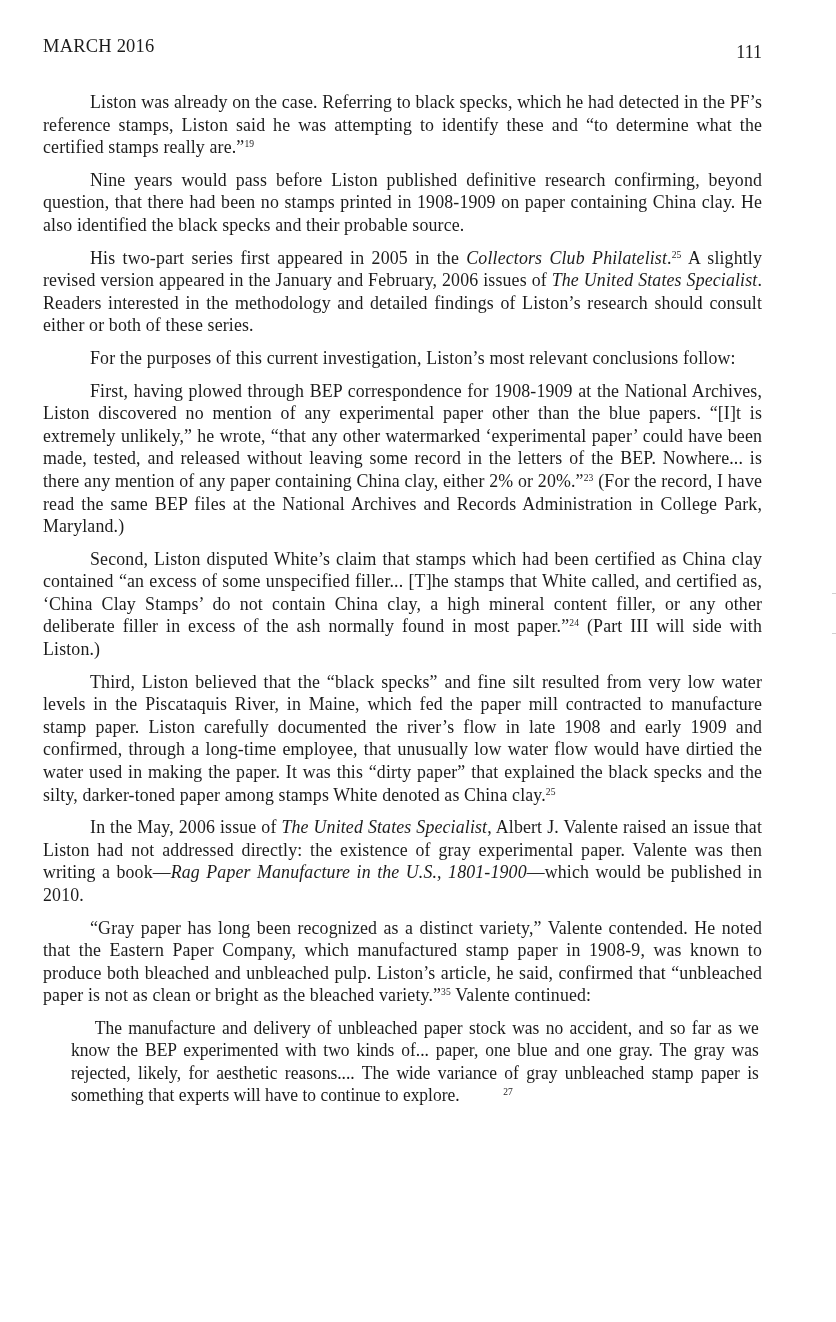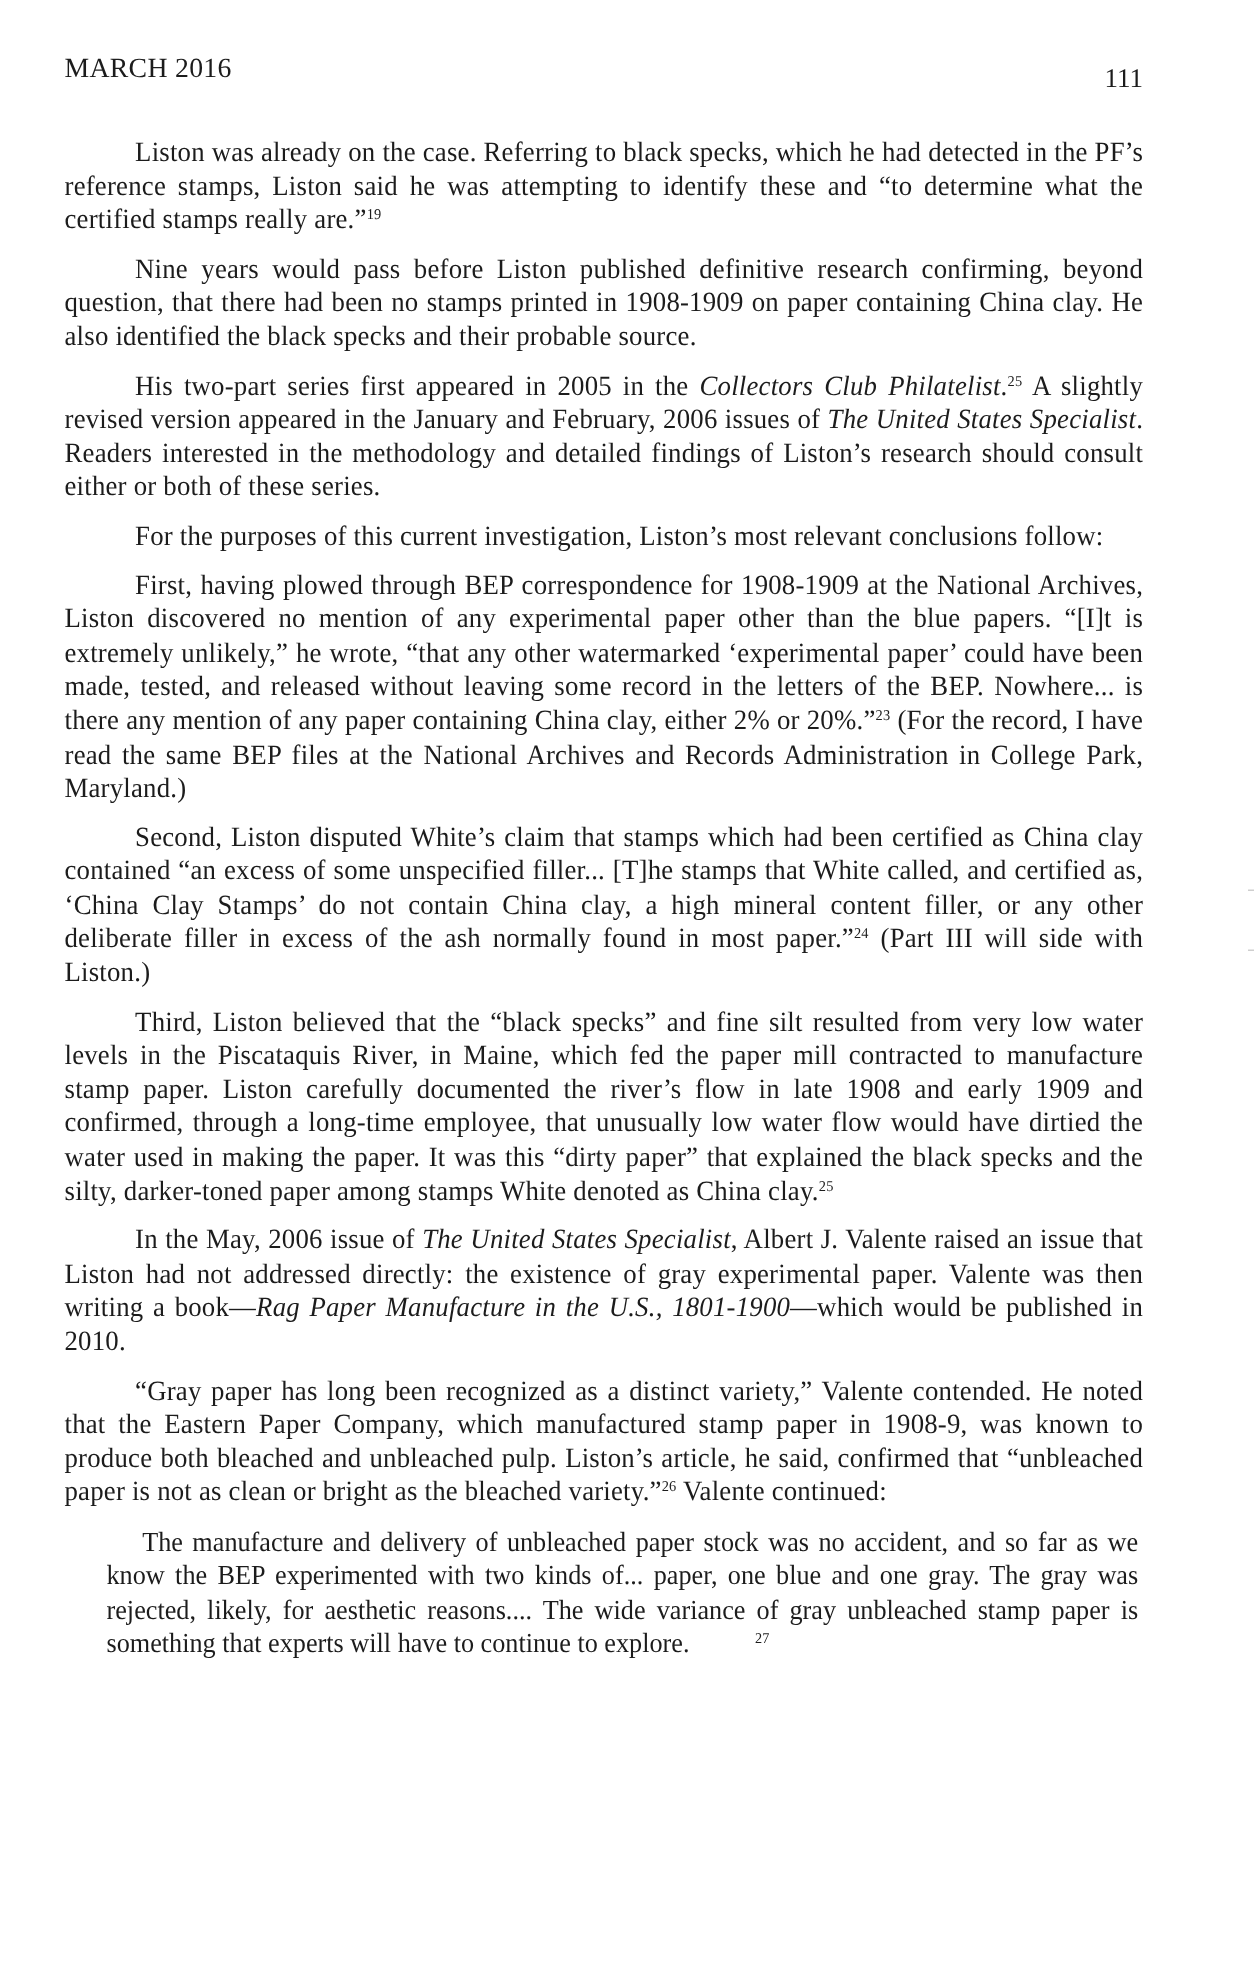--- a/index.html
+++ b/index.html
@@ -94,18 +94,18 @@
 
 <div class="body-text">
   <p class="para">Liston was already on the case.  Referring to black specks, which he had detected in the PF’s reference stamps, Liston said he was attempting to identify these and “to determine what the certified stamps really are.”<sup>19</sup></p>
   <p class="para">Nine years would pass before Liston published definitive research confirming, beyond question, that there had been no stamps printed in 1908-1909 on paper containing China clay.  He also identified the black specks and their probable source.</p>
   <p class="para">His two-part series first appeared in 2005 in the <i>Collectors Club Philatelist</i>.<sup>25</sup>  A slightly revised version appeared in the January and February, 2006 issues of <i>The United States Specialist</i>.  Readers interested in the methodology and detailed findings of Liston’s research should consult either or both of these series.</p>
   <p class="para">For the purposes of this current investigation, Liston’s most relevant conclusions follow:</p>
   <p class="para">First, having plowed through BEP correspondence for 1908-1909 at the National Archives, Liston discovered no mention of any experimental paper other than the blue papers.  “[I]t is extremely unlikely,” he wrote, “that any other watermarked ‘experimental paper’ could have been made, tested, and released without leaving some record in the letters of the BEP.  Nowhere... is there any mention of any paper containing China clay, either 2% or 20%.”<sup>23</sup> (For the record, I have read the same BEP files at the National Archives and Records Administration in College Park, Maryland.)</p>
   <p class="para">Second, Liston disputed White’s claim that stamps which had been certified as China clay contained “an excess of some unspecified filler... [T]he stamps that White called, and certified as, ‘China Clay Stamps’ do not contain China clay, a high mineral content filler, or any other deliberate filler in excess of the ash normally found in most paper.”<sup>24</sup>  (Part III will side with Liston.)</p>
   <p class="para">Third, Liston believed that the “black specks” and fine silt resulted from very low water levels in the Piscataquis River, in Maine, which fed the paper mill contracted to manufacture stamp paper.  Liston carefully documented the river’s flow in late 1908 and early 1909 and confirmed, through a long-time employee, that unusually low water flow would have dirtied the water used in making the paper.  It was this “dirty paper” that explained the black specks and the silty, darker-toned paper among stamps White denoted as China clay.<sup>25</sup></p>
   <p class="para">In the May, 2006 issue of <i>The United States Specialist</i>, Albert J. Valente raised an issue that Liston had not addressed directly: the existence of gray experimental paper.  Valente was then writing a book—<i>Rag Paper Manufacture in the U.S., 1801-1900</i>—which would be published in 2010.</p>
-  <p class="para">“Gray paper has long been recognized as a distinct variety,” Valente contended.  He noted that the Eastern Paper Company, which manufactured stamp paper in 1908-9, was known to produce both bleached and unbleached pulp.  Liston’s article, he said, confirmed that “unbleached paper is not as clean or bright as the bleached variety.”<sup>26</sup>  Valente continued:</p>
+  <p class="para">“Gray paper has long been recognized as a distinct variety,” Valente contended.  He noted that the Eastern Paper Company, which manufactured stamp paper in 1908-9, was known to produce both bleached and unbleached pulp.  Liston’s article, he said, confirmed that “unbleached paper is not as clean or bright as the bleached variety.”<sup>35</sup>  Valente continued:</p>
   <p class="blockquote">The manufacture and delivery of unbleached paper stock was no accident, and so far as we know the BEP experimented with two kinds of... paper, one blue and one gray.  The gray was rejected, likely, for aesthetic reasons....  The wide variance of gray unbleached stamp paper is something that experts will have to continue to explore.<sup>27</sup></p>
 </div>
 
 <div class="edge-mark" style="top:593px;"></div>
 <div class="edge-mark" style="top:633px;"></div>
 
 </body></html>

